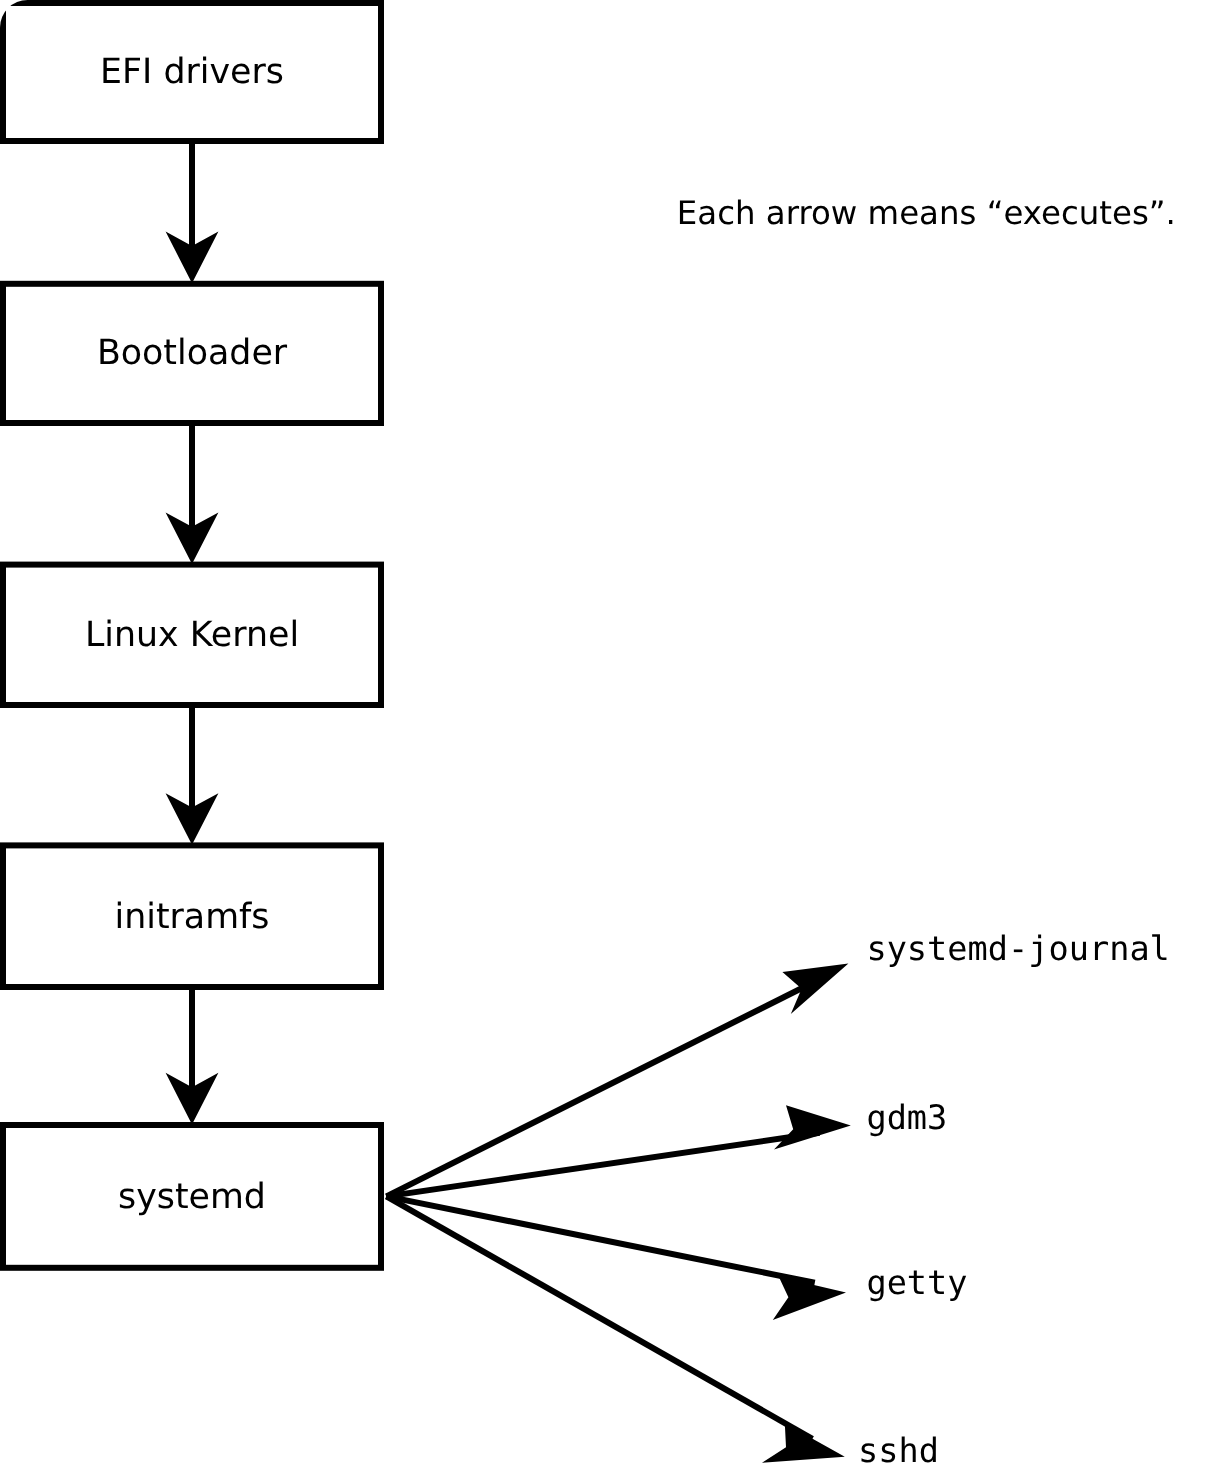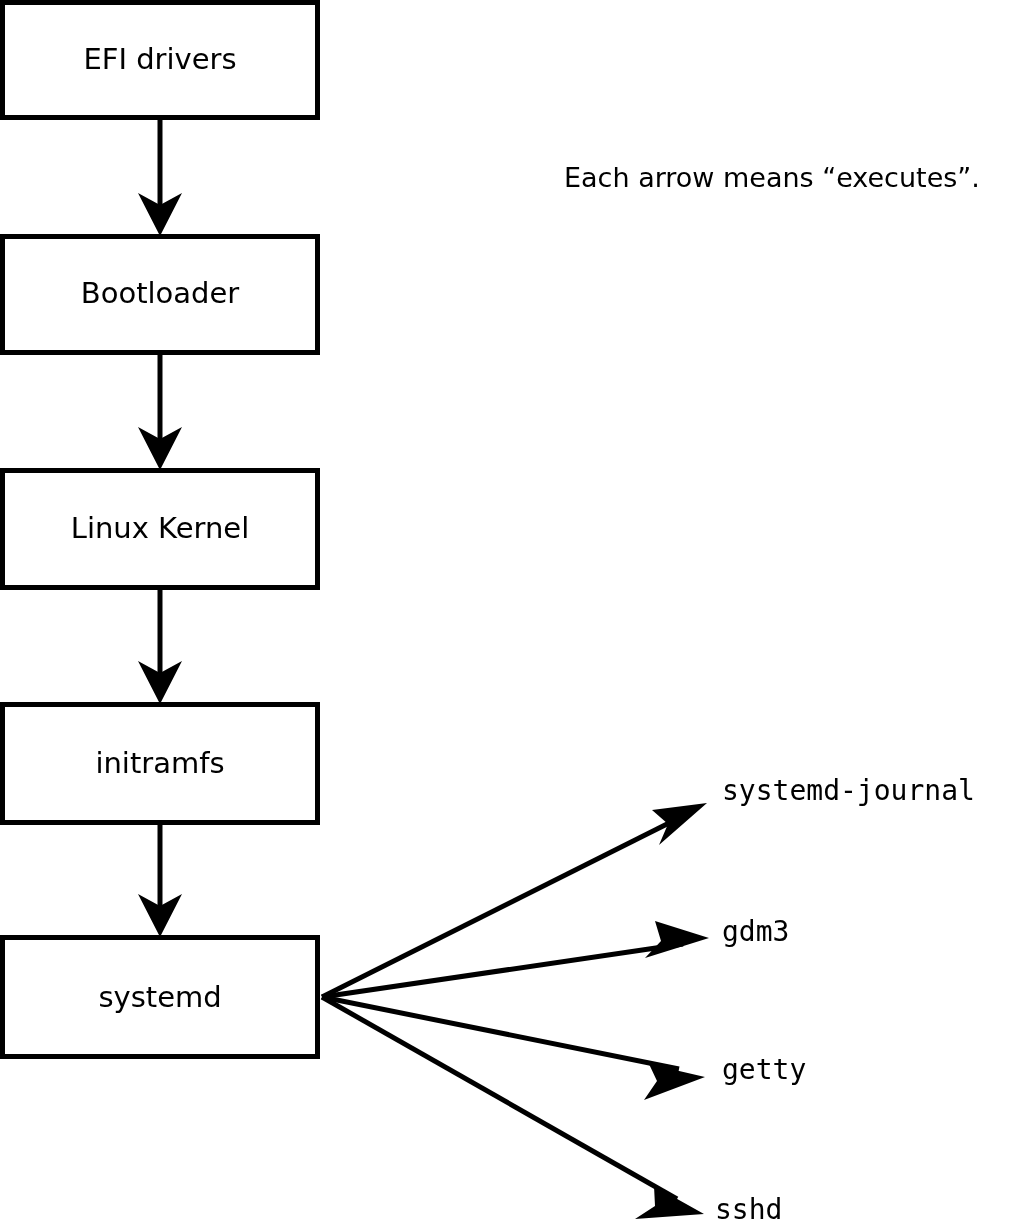--- a/index.html
+++ b/index.html
@@ -10,20 +10,21 @@
   }
   body {
     font-family: "DejaVu Sans", sans-serif;
   }
   #diagram-root {
     position: relative;
     width: 1023px;
     height: 1230px;
     background: #ffffff;
     overflow: hidden;
+    border-radius: 23px;
   }
   #diagram-svg {
     position: absolute;
     left: 0;
     top: 0;
     width: 1023px;
     height: 1230px;
     display: block;
   }
   .node-box-rect {

